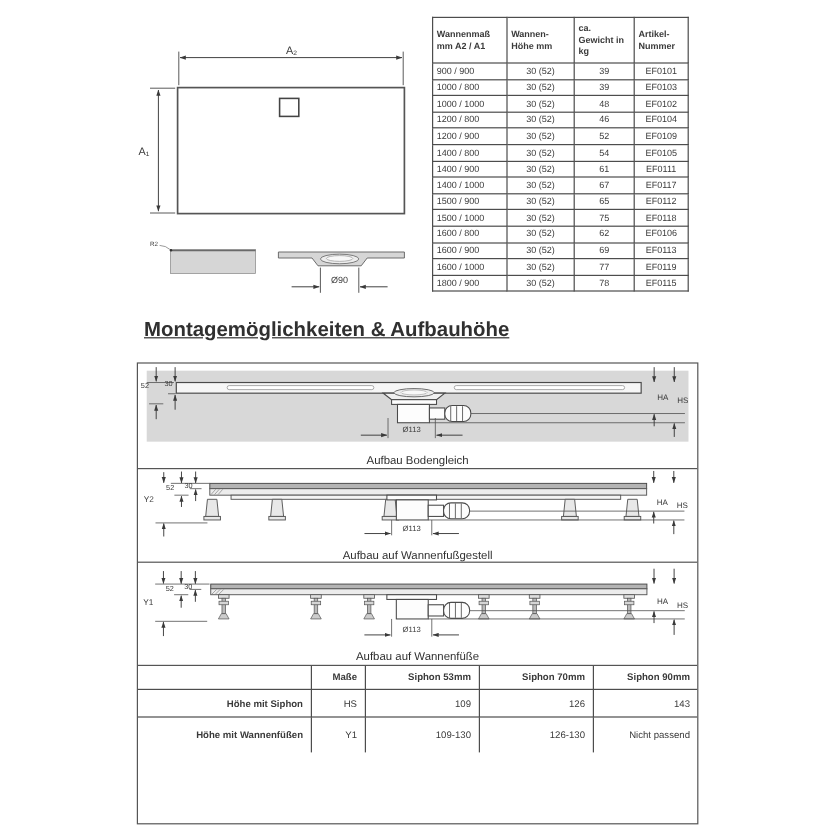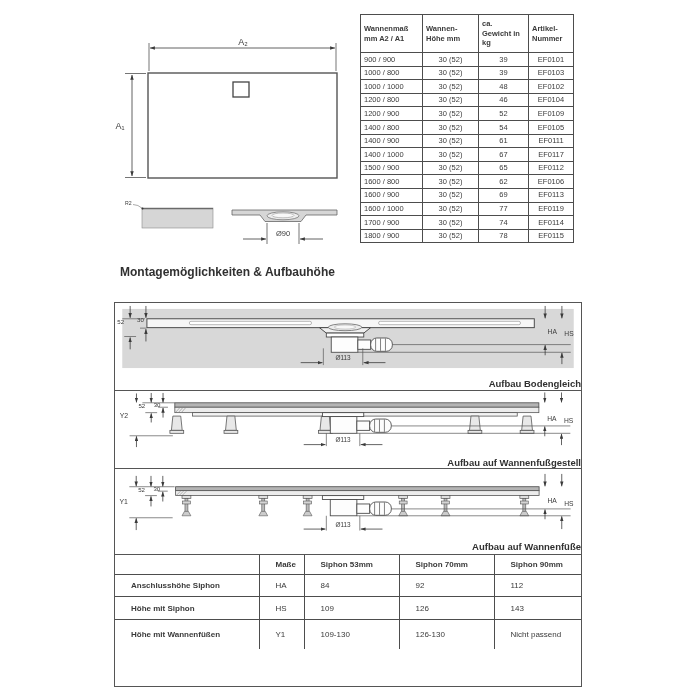--- a/index.html
+++ b/index.html
@@ -14,37 +14,37 @@
   .size-table{border-collapse:collapse;table-layout:fixed;width:213px;font-size:7.5px;}
   .size-table th,.size-table td{border:1px solid #4d4d4d;padding:0 3px;overflow:hidden;}
   .size-table th{
     font-weight:bold;text-align:left;vertical-align:middle;
     white-space:pre-line;height:33px;line-height:1.25;padding:2px 3px;
   }
   .size-table td{height:12.6px;line-height:1;text-align:center;}
   .size-table td:first-child{text-align:left;margin-left:46px;}
 
   
-  .main-heading{font-size:12px;font-weight:bold;color:#303030;}
+  .main-heading{font-size:17px;font-weight:bold;color:#303030;text-decoration:underline;}
 
   
   .main-box{
     left:114px;top:302px;width:468px;height:385px;
     border:1px solid #555;box-sizing:border-box;background:#fff;
   }
   .diagram-section{border-bottom:1px solid #555;}
   .diagram-caption{
-    text-align:right;font-weight:bold;font-size:9.5px;color:#303030;
+    text-align:center;font-weight:normal;font-size:9.5px;color:#303030;
     line-height:16px;
   }
 
   
   .height-table{border-collapse:collapse;table-layout:fixed;width:466px;font-size:8px;}
   .height-table th,.height-table td{
-    border:1px solid #4d4d4d;padding:0 16px;text-align:left;vertical-align:middle;overflow:hidden;
+    border:1px solid #4d4d4d;padding:0 6px;text-align:right;vertical-align:middle;overflow:hidden;
   }
   .height-table th{font-weight:bold;height:19px;}
   .height-table td:first-child{font-weight:bold;}
   .height-table tr.hrow-0 td{height:21px;}
   .height-table tr.hrow-1 td{height:22px;margin-top:47px;}
   .height-table tr.hrow-2 td{height:29px;}
   .height-table tr.hrow-3 td{height:38px;}
   .height-table tr td:first-child{border-left:none;}
   .height-table tr td:last-child{border-right:none;}
   .height-table tr th:first-child{border-left:none;}
@@ -170,42 +170,42 @@
         <td>67</td>
         <td>EF0117</td>
       </tr>
       <tr>
         <td>1500 / 900</td>
         <td>30 (52)</td>
         <td>65</td>
         <td>EF0112</td>
       </tr>
       <tr>
+        <td>1500 / 1000</td>
+        <td>30 (52)</td>
+        <td>75</td>
+        <td>EF0118</td>
+      </tr>
+      <tr>
         <td>1600 / 800</td>
         <td>30 (52)</td>
         <td>62</td>
         <td>EF0106</td>
       </tr>
       <tr>
         <td>1600 / 900</td>
         <td>30 (52)</td>
         <td>69</td>
         <td>EF0113</td>
       </tr>
       <tr>
         <td>1600 / 1000</td>
         <td>30 (52)</td>
         <td>77</td>
         <td>EF0119</td>
-      </tr>
-      <tr>
-        <td>1700 / 900</td>
-        <td>30 (52)</td>
-        <td>74</td>
-        <td>EF0114</td>
       </tr>
       <tr>
         <td>1800 / 900</td>
         <td>30 (52)</td>
         <td>78</td>
         <td>EF0115</td>
       </tr>
     </tbody>
 </table>
 
@@ -423,27 +423,20 @@
     <thead>
       <tr>
         <th></th>
         <th>Maße</th>
         <th>Siphon 53mm</th>
         <th>Siphon 70mm</th>
         <th>Siphon 90mm</th>
       </tr>
     </thead>
     <tbody>
-        <tr class="hrow-0">
-          <td>Anschlusshöhe Siphon</td>
-          <td>HA</td>
-          <td>84</td>
-          <td>92</td>
-          <td>112</td>
-        </tr>
         <tr class="hrow-1">
           <td>Höhe mit Siphon</td>
           <td>HS</td>
           <td>109</td>
           <td>126</td>
           <td>143</td>
         </tr>
         <tr class="hrow-2">
           <td>Höhe mit Wannenfüßen</td>
           <td>Y1</td>

